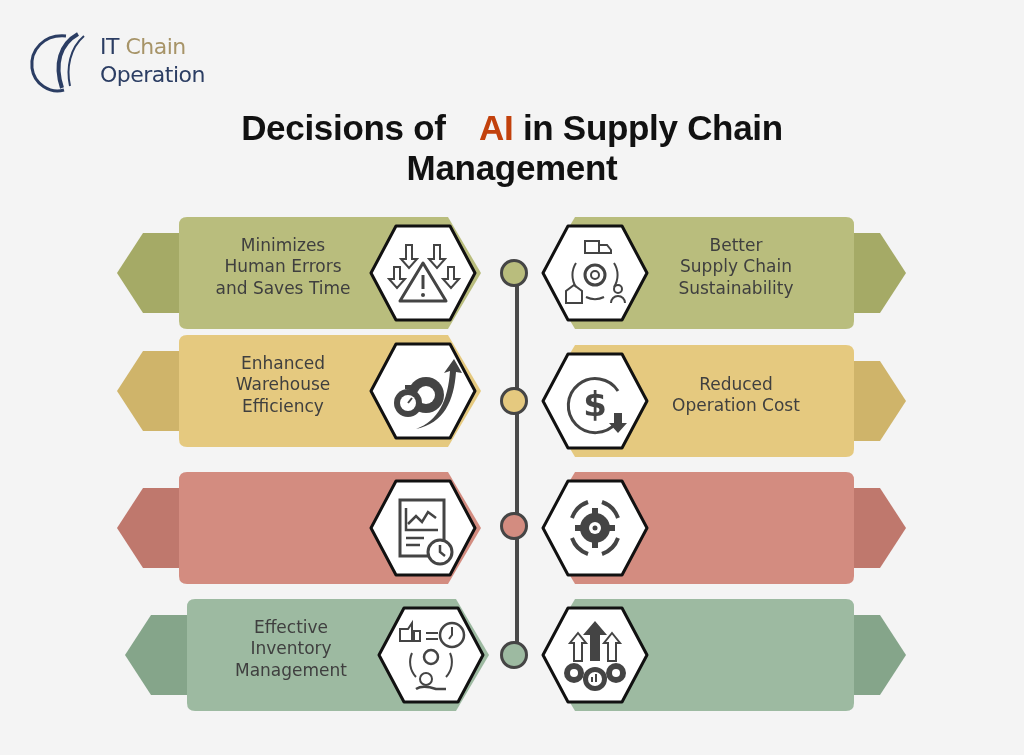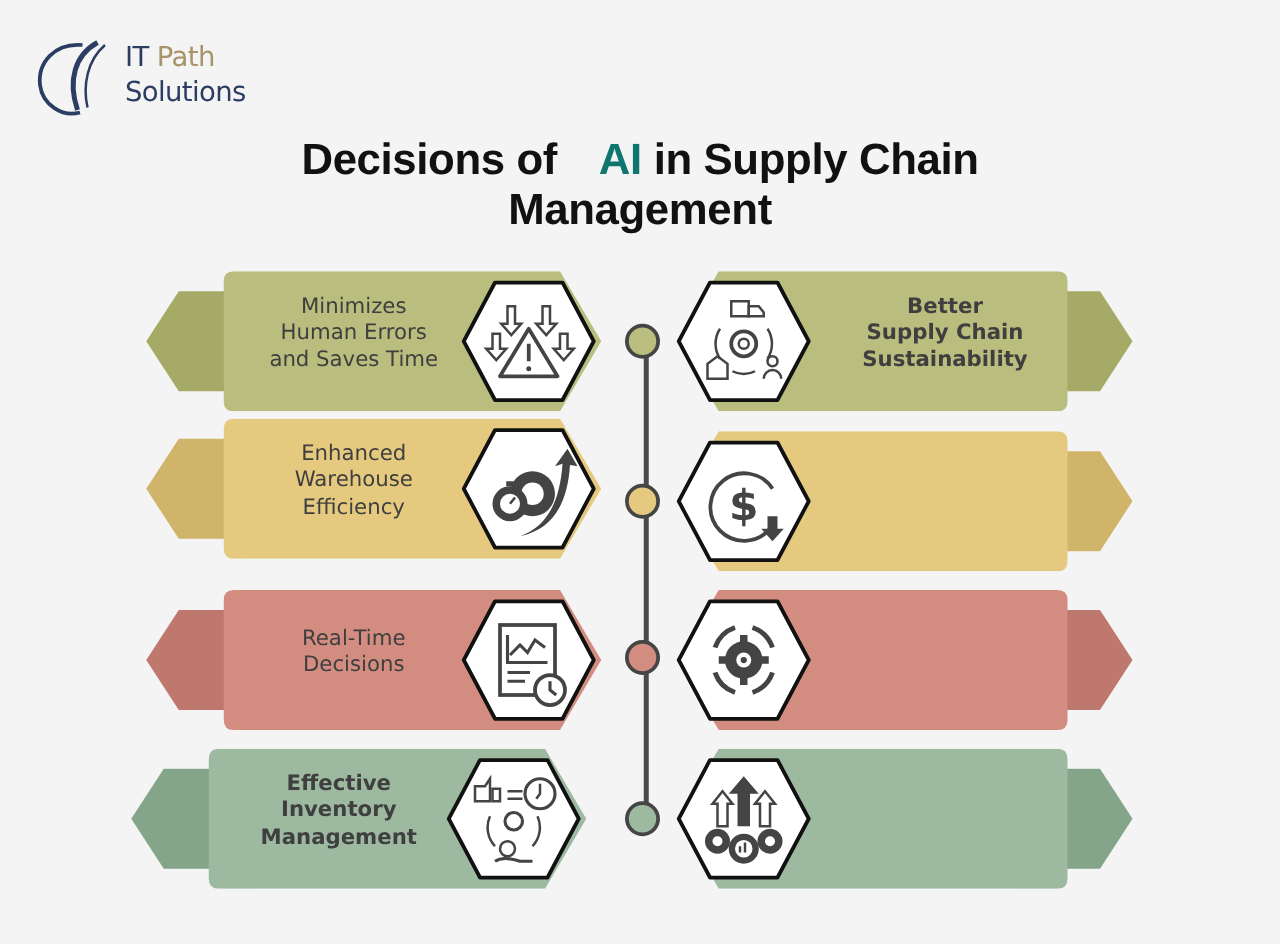--- a/index.html
+++ b/index.html
@@ -14,49 +14,49 @@
   .logo-line1 { position:absolute; left:74px; top:4px; font-size:22px; color:#2b3d63; font-family:"DejaVu Sans", sans-serif; letter-spacing:-0.5px; }
   .logo-line1 .path { color:#a79468; }
   .logo-line2 { position:absolute; left:74px; top:32px; font-size:22px; color:#2b3d63; letter-spacing:-0.5px; }
 
   .title {
     position:absolute; left:0; width:1024px; top:108px;
     text-align:center; font-family:"Liberation Sans", sans-serif;
     font-weight:bold; font-size:35px; line-height:40px; color:#111;
     letter-spacing:-0.3px;
   }
-  .title .ai { color:#0f766e;margin-left:24px; }
+  .title .ai { color:#c2410c;margin-left:24px; }
 
   .spine { position:absolute; left:515px; top:272px; width:4px; height:382px; background:#4a4a4a; }
   .node { position:absolute; left:500px; width:28px; height:28px; border-radius:50%; border:3.5px solid #454545; box-sizing:border-box; }
 
   .card { position:absolute; width:390px; height:112px; }
   .card svg.shape { position:absolute; left:0; top:0; }
   .card .label {
     position:absolute; top:0; height:100px; display:flex; align-items:center; justify-content:center;
     text-align:center; font-size:17px; line-height:21.5px; color:#3f3f3f;
     font-family:"DejaVu Sans", sans-serif;
   }
   .card .hex { position:absolute; top:6px; width:110px; height:100px; }
   .card.left .label { left:70px; width:200px; }
-  .card.right .label { left:136px; width:200px;font-weight:bold; }
+  .card.right .label { left:116px; width:200px; }
   .card.left .hex { left:255px; }
   .card.right .hex { left:20px; }
 </style>
 </head>
 <body>
 
 <div class="logo">
   <svg width="74" height="66" viewBox="0 0 74 66">
     <path d="M40 6 C18 4 4 20 6 38 C8 54 24 64 38 60" fill="none" stroke="#2b3d63" stroke-width="3"></path>
     <path d="M52 4 C34 14 28 34 36 58" fill="none" stroke="#2b3d63" stroke-width="4"></path>
     <path d="M58 6 C44 18 40 38 44 56" fill="none" stroke="#2b3d63" stroke-width="2"></path>
   </svg>
-  <div class="logo-line1"><span>IT</span> <span class="path">Path</span></div>
-  <div class="logo-line2">Solutions</div>
+  <div class="logo-line1"><span>IT</span> <span class="path">Chain</span></div>
+  <div class="logo-line2">Operation</div>
 </div>
 
 <div class="title">
   <span>Decisions of </span><span class="ai">AI</span><span> in Supply Chain</span><br>
   <span>Management</span>
 </div>
 
 <div class="spine"></div>
 
 <div id="rows">
@@ -119,60 +119,60 @@
       <svg class="shape" width="390" height="112" viewBox="0 0 390 112">
            <path d="M330 16 H360 L386 56 L360 96 H330 Z" fill="#cfb46a"></path>
            <path d="M55 0 H326 Q334 0 334 8 V104 Q334 112 326 112 H55 L22 56 Z" fill="#e5c97f"></path>
          </svg>
       <svg class="hex" viewBox="0 0 110 100">
          <path d="M28 3 H82 L107 50 L82 97 H28 L3 50 Z" fill="#fff" stroke="#111" stroke-width="3" stroke-linejoin="round"></path>
          <path d="M78 40 A27 27 0 1 0 76 72" fill="none" stroke="#444" stroke-width="3"></path>
         <text x="55" y="65" font-size="34" font-weight="bold" text-anchor="middle" fill="#444" font-family="DejaVu Sans, sans-serif">$</text>
         <path d="M74 62 h8 v10 h5 l-9 10 l-9 -10 h5z" fill="#444"></path>
        </svg>
+       <div class="label">
+        <span>Reduced<br>Operation Cost</span>
+      </div>
     </div>
     <div class="card left" style="top: 472px; left: 113px;">
       <svg class="shape" width="390" height="112" viewBox="0 0 390 112">
            <path d="M30 16 H70 V96 H30 L4 56 Z" fill="#bf786d"></path>
            <path d="M74 0 H335 L368 56 L335 112 H74 Q66 112 66 104 V8 Q66 0 74 0Z" fill="#d38c80"></path>
          </svg>
       <svg class="hex" viewBox="0 0 110 100">
          <path d="M28 3 H82 L107 50 L82 97 H28 L3 50 Z" fill="#fff" stroke="#111" stroke-width="3" stroke-linejoin="round"></path>
          <rect x="32" y="22" width="44" height="56" fill="none" stroke="#444" stroke-width="3"></rect>
         <path d="M38 30 v22 h32" fill="none" stroke="#444" stroke-width="2.5"></path>
         <path d="M40 46 l8 -8 l6 6 l6 -10 l8 6" fill="none" stroke="#444" stroke-width="2.5"></path>
         <line x1="38" y1="60" x2="56" y2="60" stroke="#444" stroke-width="2.5"></line>
         <line x1="38" y1="67" x2="52" y2="67" stroke="#444" stroke-width="2.5"></line>
         <circle cx="72" cy="74" r="12" fill="#fff" stroke="#444" stroke-width="3"></circle>
         <path d="M72 67 v7 l5 4" fill="none" stroke="#444" stroke-width="2.5"></path>
        </svg>
-       <div class="label">
-        <span>Real-Time<br>Decisions</span>
-      </div>
     </div>
     <div class="card right" style="top: 472px; left: 520px;">
       <svg class="shape" width="390" height="112" viewBox="0 0 390 112">
            <path d="M330 16 H360 L386 56 L360 96 H330 Z" fill="#bf786d"></path>
            <path d="M55 0 H326 Q334 0 334 8 V104 Q334 112 326 112 H55 L22 56 Z" fill="#d38c80"></path>
          </svg>
       <svg class="hex" viewBox="0 0 110 100">
          <path d="M28 3 H82 L107 50 L82 97 H28 L3 50 Z" fill="#fff" stroke="#111" stroke-width="3" stroke-linejoin="round"></path>
          <circle cx="55" cy="50" r="15" fill="#444"></circle>
         <circle cx="55" cy="50" r="6" fill="#fff"></circle>
         <circle cx="55" cy="50" r="2.5" fill="#444"></circle>
         <g fill="#444">
           <rect x="52" y="30" width="6" height="8"></rect>
           <rect x="52" y="62" width="6" height="8"></rect>
           <rect x="35" y="47" width="8" height="6"></rect>
           <rect x="67" y="47" width="8" height="6"></rect>
         </g>
         <path d="M32 40 a26 26 0 0 1 16 -16 M78 40 a26 26 0 0 0 -16 -16 M32 60 a26 26 0 0 0 16 16 M78 60 a26 26 0 0 1 -16 16" fill="none" stroke="#444" stroke-width="4"></path>
        </svg>
     </div>
-    <div class="card left" style="top: 599px; left: 101px; font-weight: bold;">
+    <div class="card left" style="top: 599px; left: 121px;">
       <svg class="shape" width="390" height="112" viewBox="0 0 390 112">
            <path d="M30 16 H70 V96 H30 L4 56 Z" fill="#85a58a"></path>
            <path d="M74 0 H335 L368 56 L335 112 H74 Q66 112 66 104 V8 Q66 0 74 0Z" fill="#9dbaa1"></path>
          </svg>
       <svg class="hex" viewBox="0 0 110 100">
          <path d="M28 3 H82 L107 50 L82 97 H28 L3 50 Z" fill="#fff" stroke="#111" stroke-width="3" stroke-linejoin="round"></path>
          <circle cx="76" cy="30" r="12" fill="none" stroke="#444" stroke-width="2.5"></circle>
         <path d="M76 22 v8 l-3 4" fill="none" stroke="#444" stroke-width="2"></path>
         <path d="M24 36 v-12 h8 l4 -6 v18z" fill="none" stroke="#444" stroke-width="2"></path>
         <rect x="38" y="26" width="6" height="10" fill="none" stroke="#444" stroke-width="2"></rect>

